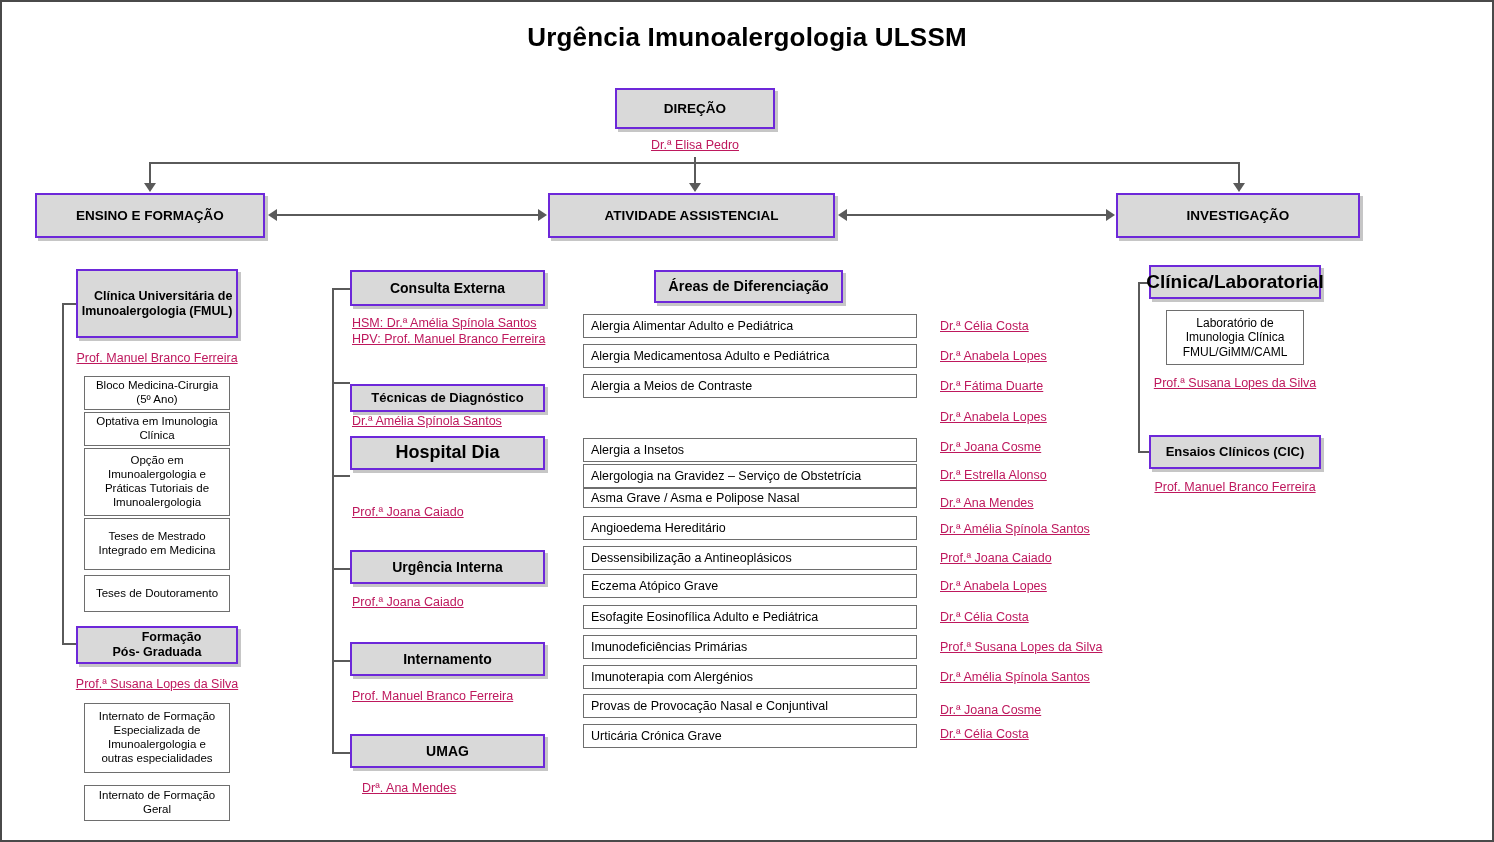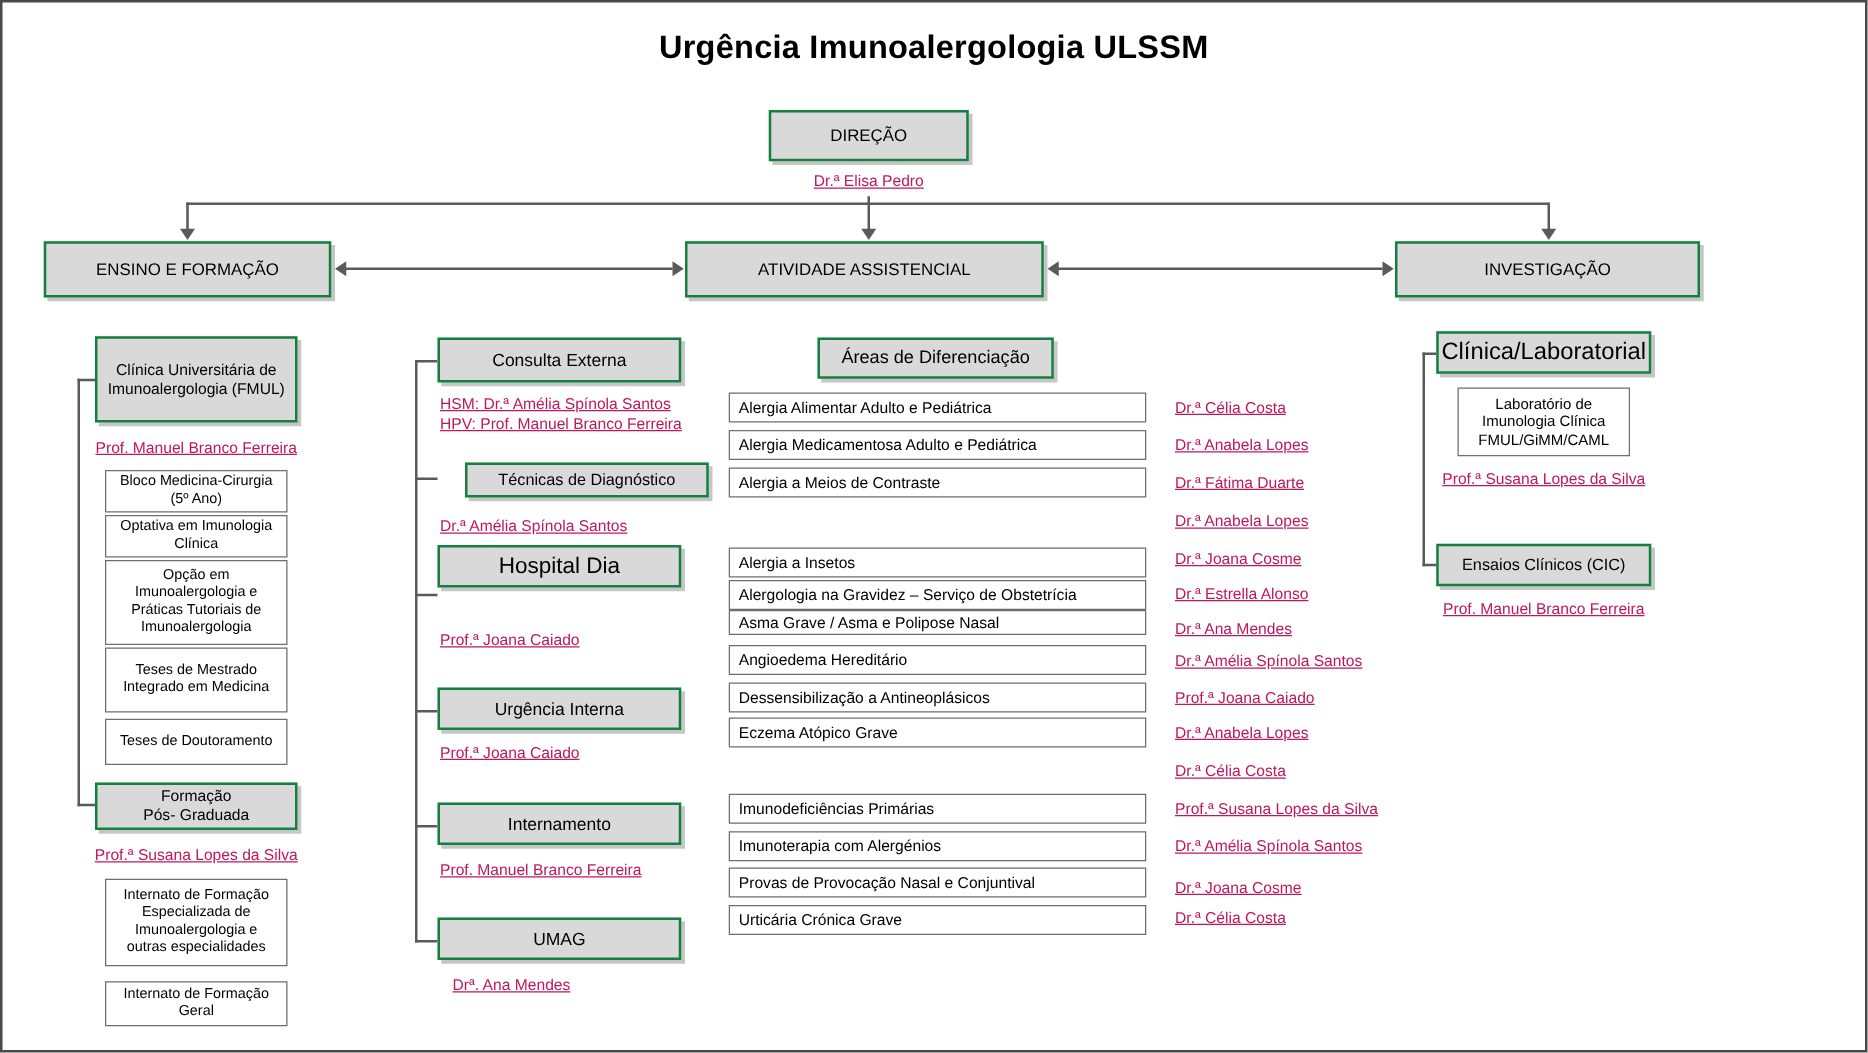--- a/index.html
+++ b/index.html
@@ -14,25 +14,25 @@
   #page {
     position: relative;
     width: 1494px; height: 842px;
     border: 2px solid #4a4a4a;
     background: #fff;
   }
   
   .shaded {
     position: absolute;
     background: #d9d9d9;
-    border: 2px solid #15803d;
+    border: 2px solid #6d28d9;
     box-shadow: 3px 3px 0 0 #c6c6c6;
     display: flex; align-items: center; justify-content: center;
-    text-align: center;
-    font-weight: normal;
+    text-align: right;
+    font-weight: bold;
     line-height: 1.18;
   }
   .plain {
     position: absolute;
     background: #ffffff;
     border: 1px solid #6e6e6e;
     display: flex; align-items: center;
     line-height: 1.2;
   }
   .plain.ctr { justify-content: center; text-align: center; }
@@ -150,21 +150,21 @@
   <div class="bline" style="left:330px; top:380px; width:18px; height:2px;"></div>
   <div class="bline" style="left:330px; top:473px; width:18px; height:2px;"></div>
   <div class="bline" style="left:330px; top:566px; width:18px; height:2px;"></div>
   <div class="bline" style="left:330px; top:658px; width:18px; height:2px;"></div>
   <div class="bline" style="left:330px; top:750px; width:18px; height:2px;"></div>
 
   <div class="shaded" style="left:348px; top:268px; width:195px; height:36px; font-size:14px;">Consulta Externa</div>
   <div class="cap lft" style="left:350px; top:314px; width:210px;">HSM: Dr.ª Amélia Spínola Santos
 HPV: Prof. Manuel Branco Ferreira</div>
 
-  <div class="shaded" style="left:348px; top:368px; width:195px; height:28px; font-size:13px;margin-left:22px;">Técnicas de Diagnóstico</div>
+  <div class="shaded" style="left:348px; top:382px; width:195px; height:28px; font-size:13px;">Técnicas de Diagnóstico</div>
   <div class="cap lft" style="left:350px; top:412px; width:210px;">Dr.ª Amélia Spínola Santos</div>
 
   <div class="shaded" style="left:348px; top:434px; width:195px; height:34px; font-size:18px;">Hospital Dia</div>
   <div class="cap lft" style="left:350px; top:503px; width:210px;">Prof.ª Joana Caiado</div>
 
   <div class="shaded" style="left:348px; top:548px; width:195px; height:34px; font-size:14px;">Urgência Interna</div>
   <div class="cap lft" style="left:350px; top:593px; width:210px;">Prof.ª Joana Caiado</div>
 
   <div class="shaded" style="left:348px; top:640px; width:195px; height:34px; font-size:14px;">Internamento</div>
   <div class="cap lft" style="left:350px; top:687px; width:210px;">Prof. Manuel Branco Ferreira</div>
@@ -196,20 +196,21 @@
 
   <div class="plain lft" style="left:581px; top:514px; width:334px; height:24px; font-size:12.5px;">Angioedema Hereditário</div>
   <div class="cap lft" style="left:938px; top:520px; width:200px;">Dr.ª Amélia Spínola Santos</div>
 
   <div class="plain lft" style="left:581px; top:544px; width:334px; height:24px; font-size:12.5px;">Dessensibilização a Antineoplásicos</div>
   <div class="cap lft" style="left:938px; top:549px; width:200px;">Prof.ª Joana Caiado</div>
 
   <div class="plain lft" style="left:581px; top:572px; width:334px; height:24px; font-size:12.5px;">Eczema Atópico Grave</div>
   <div class="cap lft" style="left:938px; top:577px; width:200px;">Dr.ª Anabela Lopes</div>
 
+  <div class="plain lft" style="left:581px; top:603px; width:334px; height:24px; font-size:12.5px;">Esofagite Eosinofílica Adulto e Pediátrica</div>
   <div class="cap lft" style="left:938px; top:608px; width:200px;">Dr.ª Célia Costa</div>
 
   <div class="plain lft" style="left:581px; top:633px; width:334px; height:24px; font-size:12.5px;">Imunodeficiências Primárias</div>
   <div class="cap lft" style="left:938px; top:638px; width:200px;">Prof.ª Susana Lopes da Silva</div>
 
   <div class="plain lft" style="left:581px; top:663px; width:334px; height:24px; font-size:12.5px;">Imunoterapia com Alergénios</div>
   <div class="cap lft" style="left:938px; top:668px; width:200px;">Dr.ª Amélia Spínola Santos</div>
 
   <div class="plain lft" style="left:581px; top:692px; width:334px; height:24px; font-size:12.5px;">Provas de Provocação Nasal e Conjuntival</div>
   <div class="cap lft" style="left:938px; top:701px; width:200px;">Dr.ª Joana Cosme</div>

